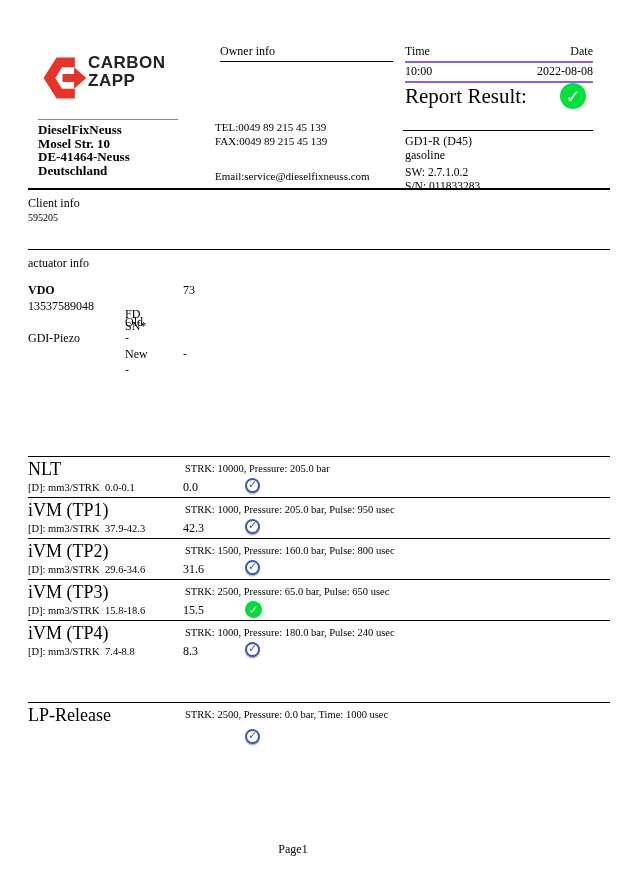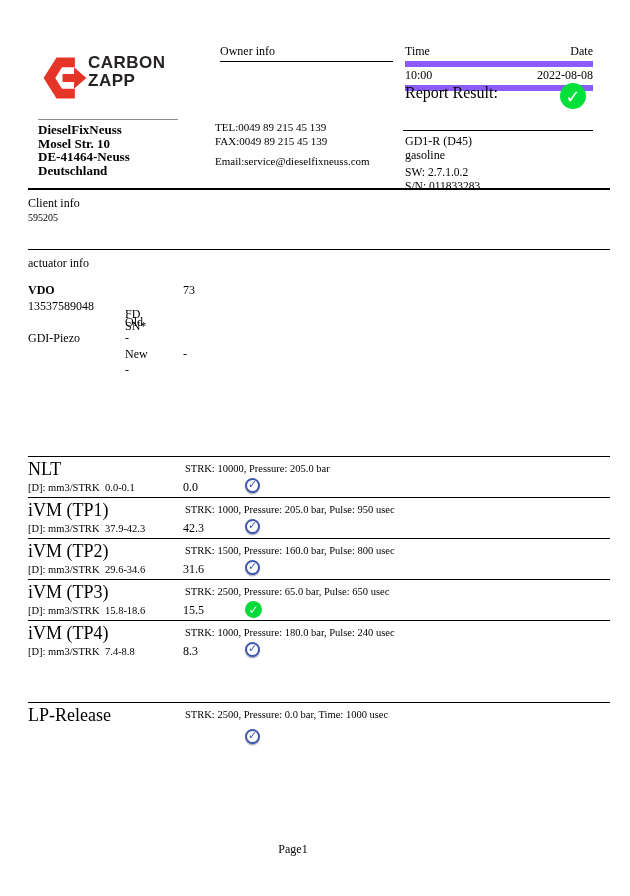--- a/index.html
+++ b/index.html
@@ -8,28 +8,28 @@
     position:relative; width:630px; height:896px; background:#ffffff;
     font-family:"Liberation Serif","DejaVu Serif",serif; color:#000;
     overflow:hidden;
   }
   .abs { position:absolute; }
 
   
   .logo-text { font-family:"Liberation Sans","DejaVu Sans",sans-serif; font-weight:bold; color:#272324; font-size:17px; line-height:18px; letter-spacing:0.5px; }
   .owner-label { font-size:12px; border-bottom:1px solid #000; padding-bottom:2px; }
   .td-block { width:188px; }
-  .td-row { display:flex; justify-content:space-between; font-size:12px; border-bottom:6px solid #8b5cf6; padding:0 0 2px 0; }
+  .td-row { display:flex; justify-content:space-between; font-size:12px; border-bottom:2px solid #8b5cf6; padding:0 0 2px 0; }
   .td-row + .td-row { padding-top:1px; }
-  .report-result { font-size:16px; }
+  .report-result { font-size:21px; }
 
   .gray-line { height:1px; background:#8a8a8a; }
   .company { font-size:13px; font-weight:bold; line-height:13.5px; }
   .contact { font-size:11px; line-height:13.5px; }
-  .contact .email { margin-top:7px; }
+  .contact .email { margin-top:22px; }
   .dev-line { height:1px; background:#000; }
   .device { font-size:12px; line-height:13.5px; }
   .device .sw { margin-top:4px; font-size:11.5px; }
   .device .sn { font-size:11.5px; }
 
   .hline { height:1px; background:#000; }
   .hline.thick { height:2px; }
 
   .sec-label { font-size:12px; }
   .client-value { font-size:10px; }

